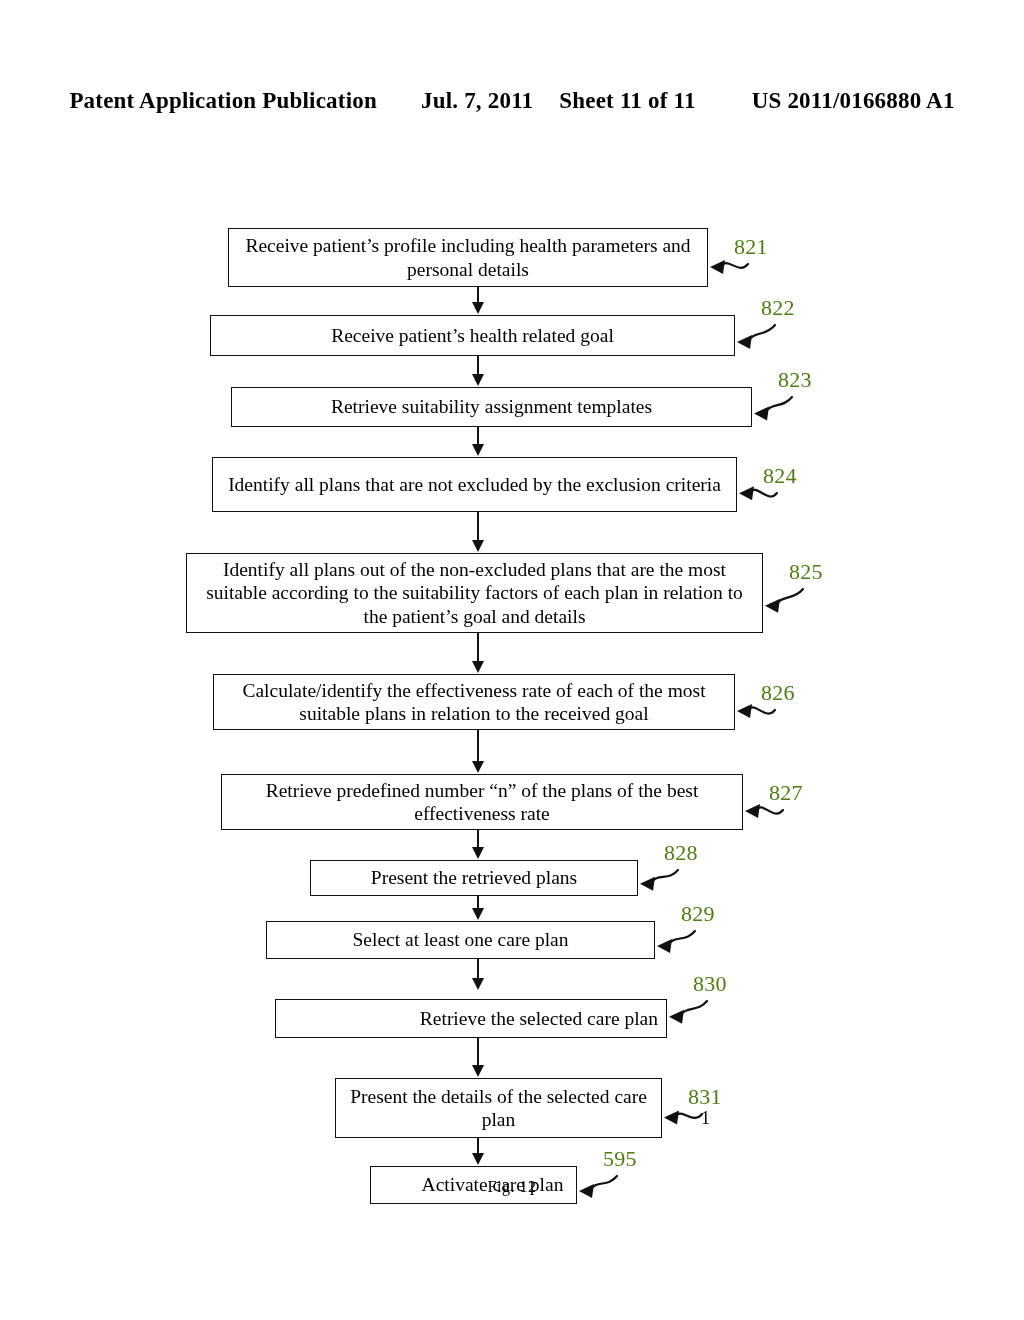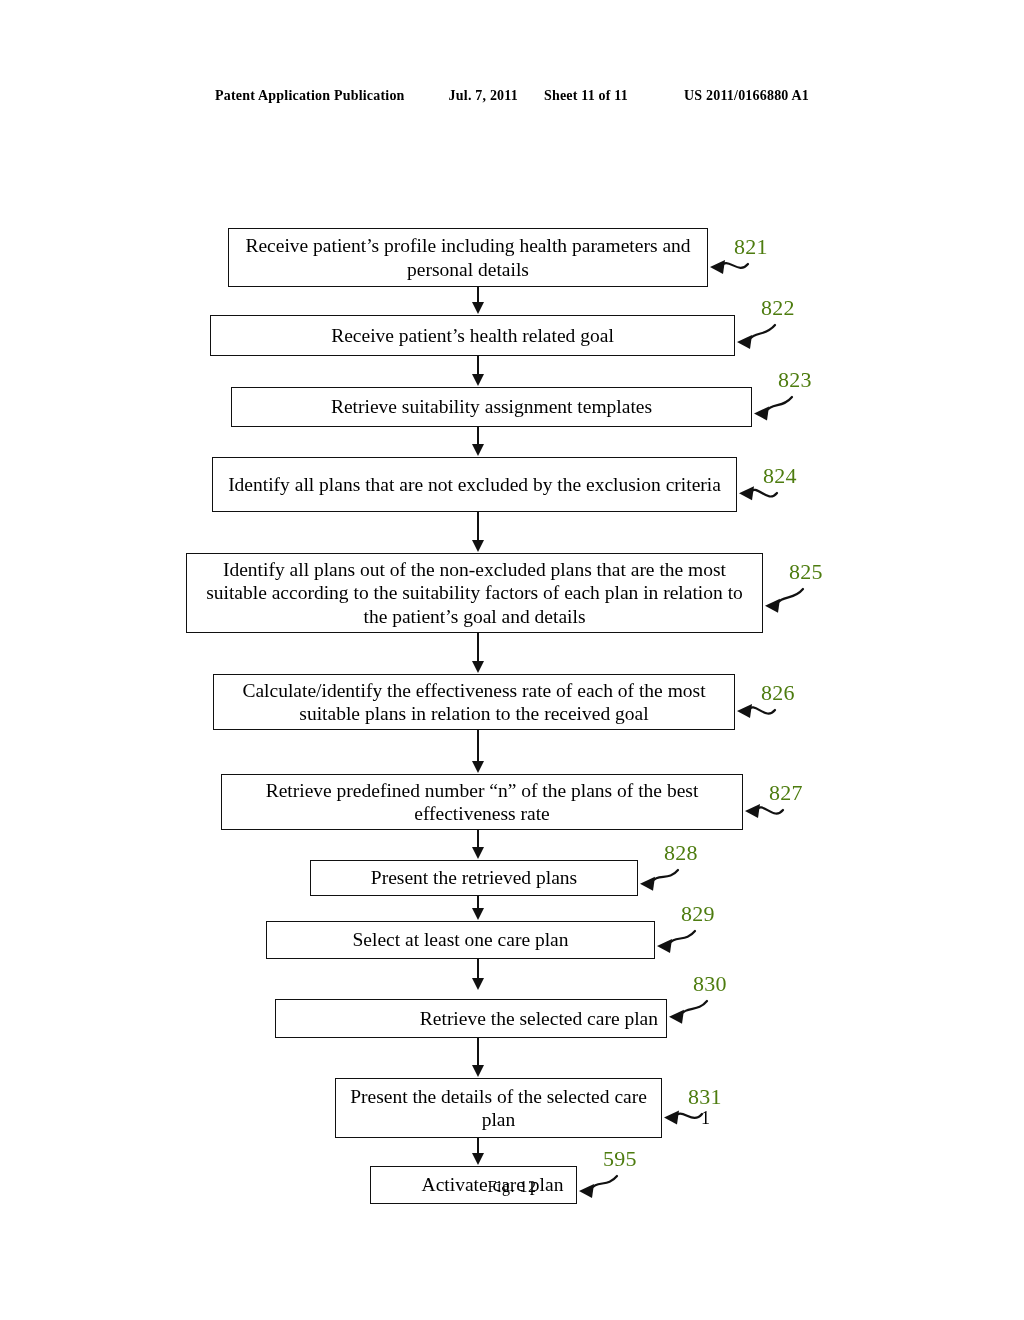--- a/index.html
+++ b/index.html
@@ -21,21 +21,21 @@
     position: absolute;
     top: 88px;
     left: 0;
     width: 1024px;
     height: 26px;
     display: flex;
     align-items: baseline;
     justify-content: center;
     font-family: "Liberation Serif", "DejaVu Serif", serif;
     font-weight: bold;
-    font-size: 14px;
+    font-size: 23px;
     letter-spacing: 0.2px;
     white-space: nowrap;
   }
   .pub-header .hdr-pub    { margin-right: 44px; }
   .pub-header .hdr-date   { margin-right: 26px; }
   .pub-header .hdr-sheet  { margin-right: 56px; }
   .pub-header .hdr-number { }
 
   
   #flowchart {

